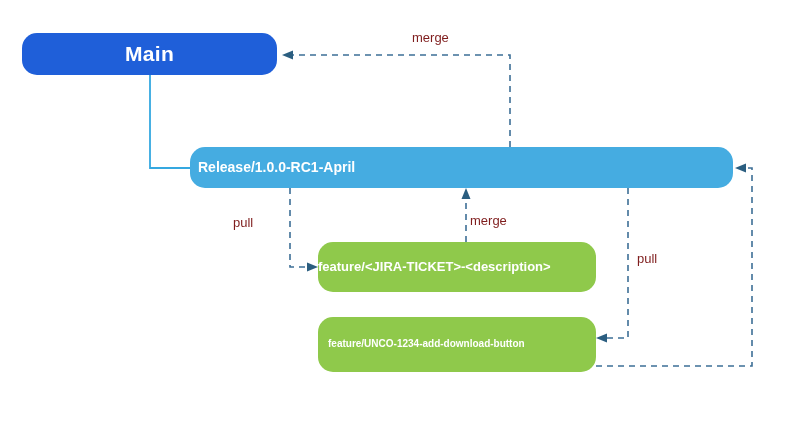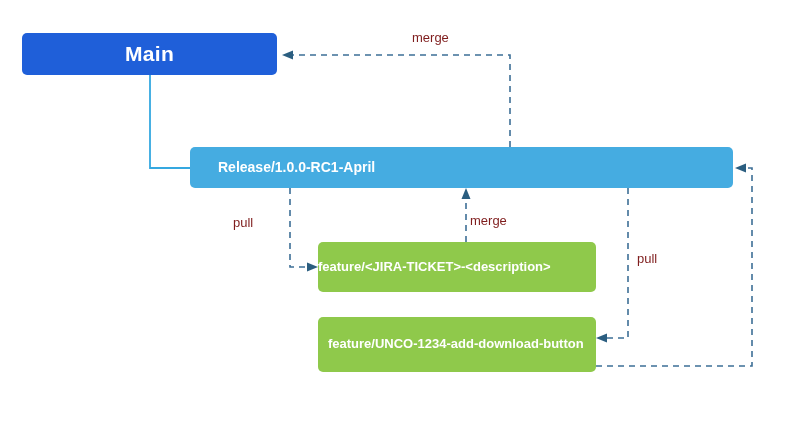--- a/index.html
+++ b/index.html
@@ -22,21 +22,21 @@
   svg.edges {
     position: absolute;
     left: 0;
     top: 0;
     width: 800px;
     height: 438px;
   }
   .node {
     position: absolute;
     box-sizing: border-box;
-    border-radius: 5px;
+    border-radius: 15px;
     display: flex;
     align-items: center;
     color: #ffffff;
     font-weight: bold;
     line-height: 1.25;
   }
   .node-main {
     left: 22px;
     top: 33px;
     width: 255px;
@@ -46,42 +46,42 @@
     font-size: 21px;
     letter-spacing: 0.3px;
   }
   .node-release {
     left: 190px;
     top: 147px;
     width: 543px;
     height: 41px;
     background: #45ace1;
     justify-content: flex-start;
-    padding-left: 28px;
+    padding-left: 8px;
     font-size: 14px;
   }
   .node-feature-1 {
     left: 318px;
     top: 242px;
     width: 278px;
     height: 50px;
     background: #8fc94b;
     justify-content: flex-start;
     font-size: 13px;
   }
   .node-feature-2 {
     left: 318px;
     top: 317px;
     width: 278px;
     height: 55px;
     background: #8fc94b;
     justify-content: flex-start;
     padding-left: 10px;
     padding-right: 0;
-    font-size: 13px;
+    font-size: 10px;
   }
   .edge-label {
     position: absolute;
     font-size: 13px;
     color: #7f1d1d;
     font-weight: normal;
     white-space: nowrap;
   }
   .lbl-merge-top   { left: 412px; top: 30px; }
   .lbl-pull-left   { left: 233px; top: 215px; }

